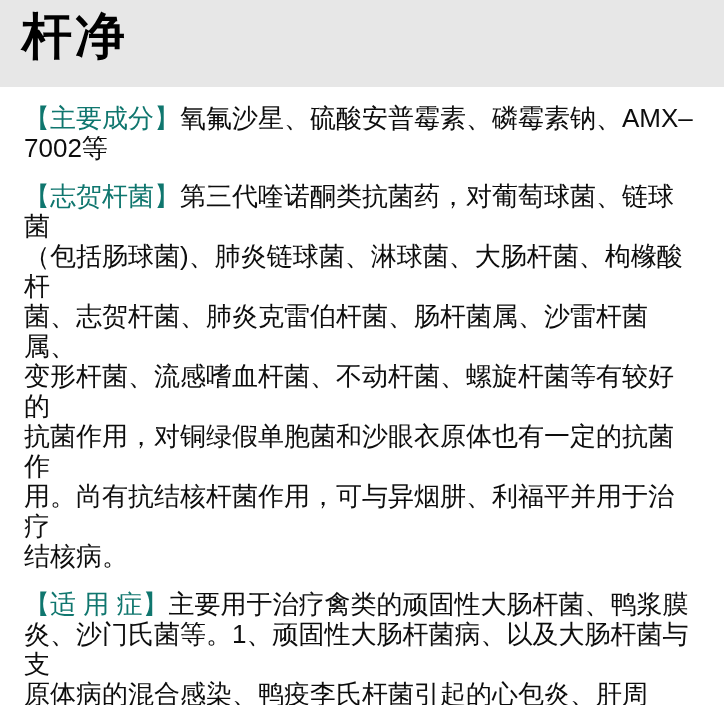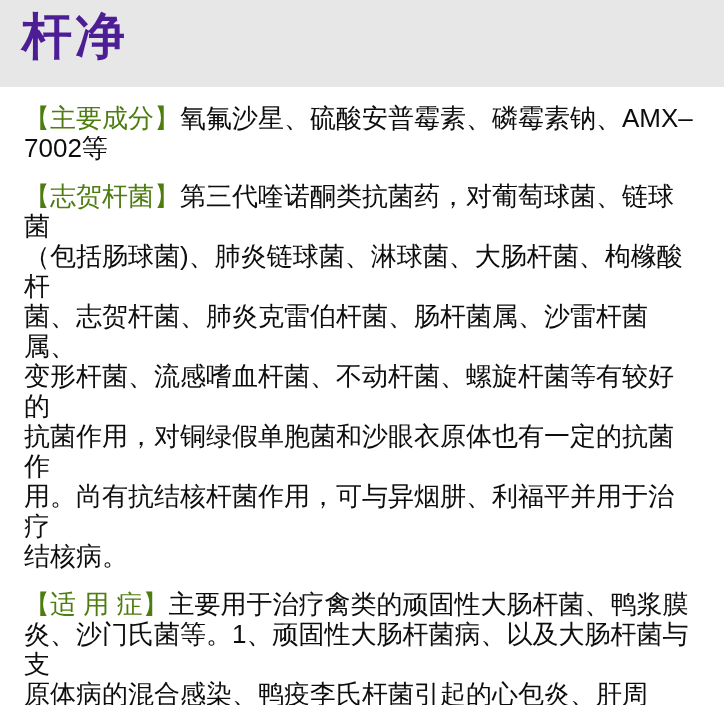--- a/index.html
+++ b/index.html
@@ -20,33 +20,33 @@
     height: 87px;
     background: #e7e7e7;
   }
   .title {
     margin: 0;
     padding: 8px 0 0 22px;
     font-size: 50px;
     line-height: 56px;
     font-weight: 900;
     letter-spacing: 3px;
-    color: #4c1d95;
+    color: #000000;
   }
   .content {
     padding: 16px 26px 0 24px;
   }
   .section {
     font-size: 26px;
     line-height: 30px;
     color: #0d0d0d;
     margin: 0 0 18px 0;
   }
   .section-label {
-    color: #4d7c0f;
+    color: #0f766e;
   }
   .section-body {
     white-space: pre-line;
     color: #0d0d0d;
   }
 </style>
 </head>
 <body>
 
 <div class="page">

